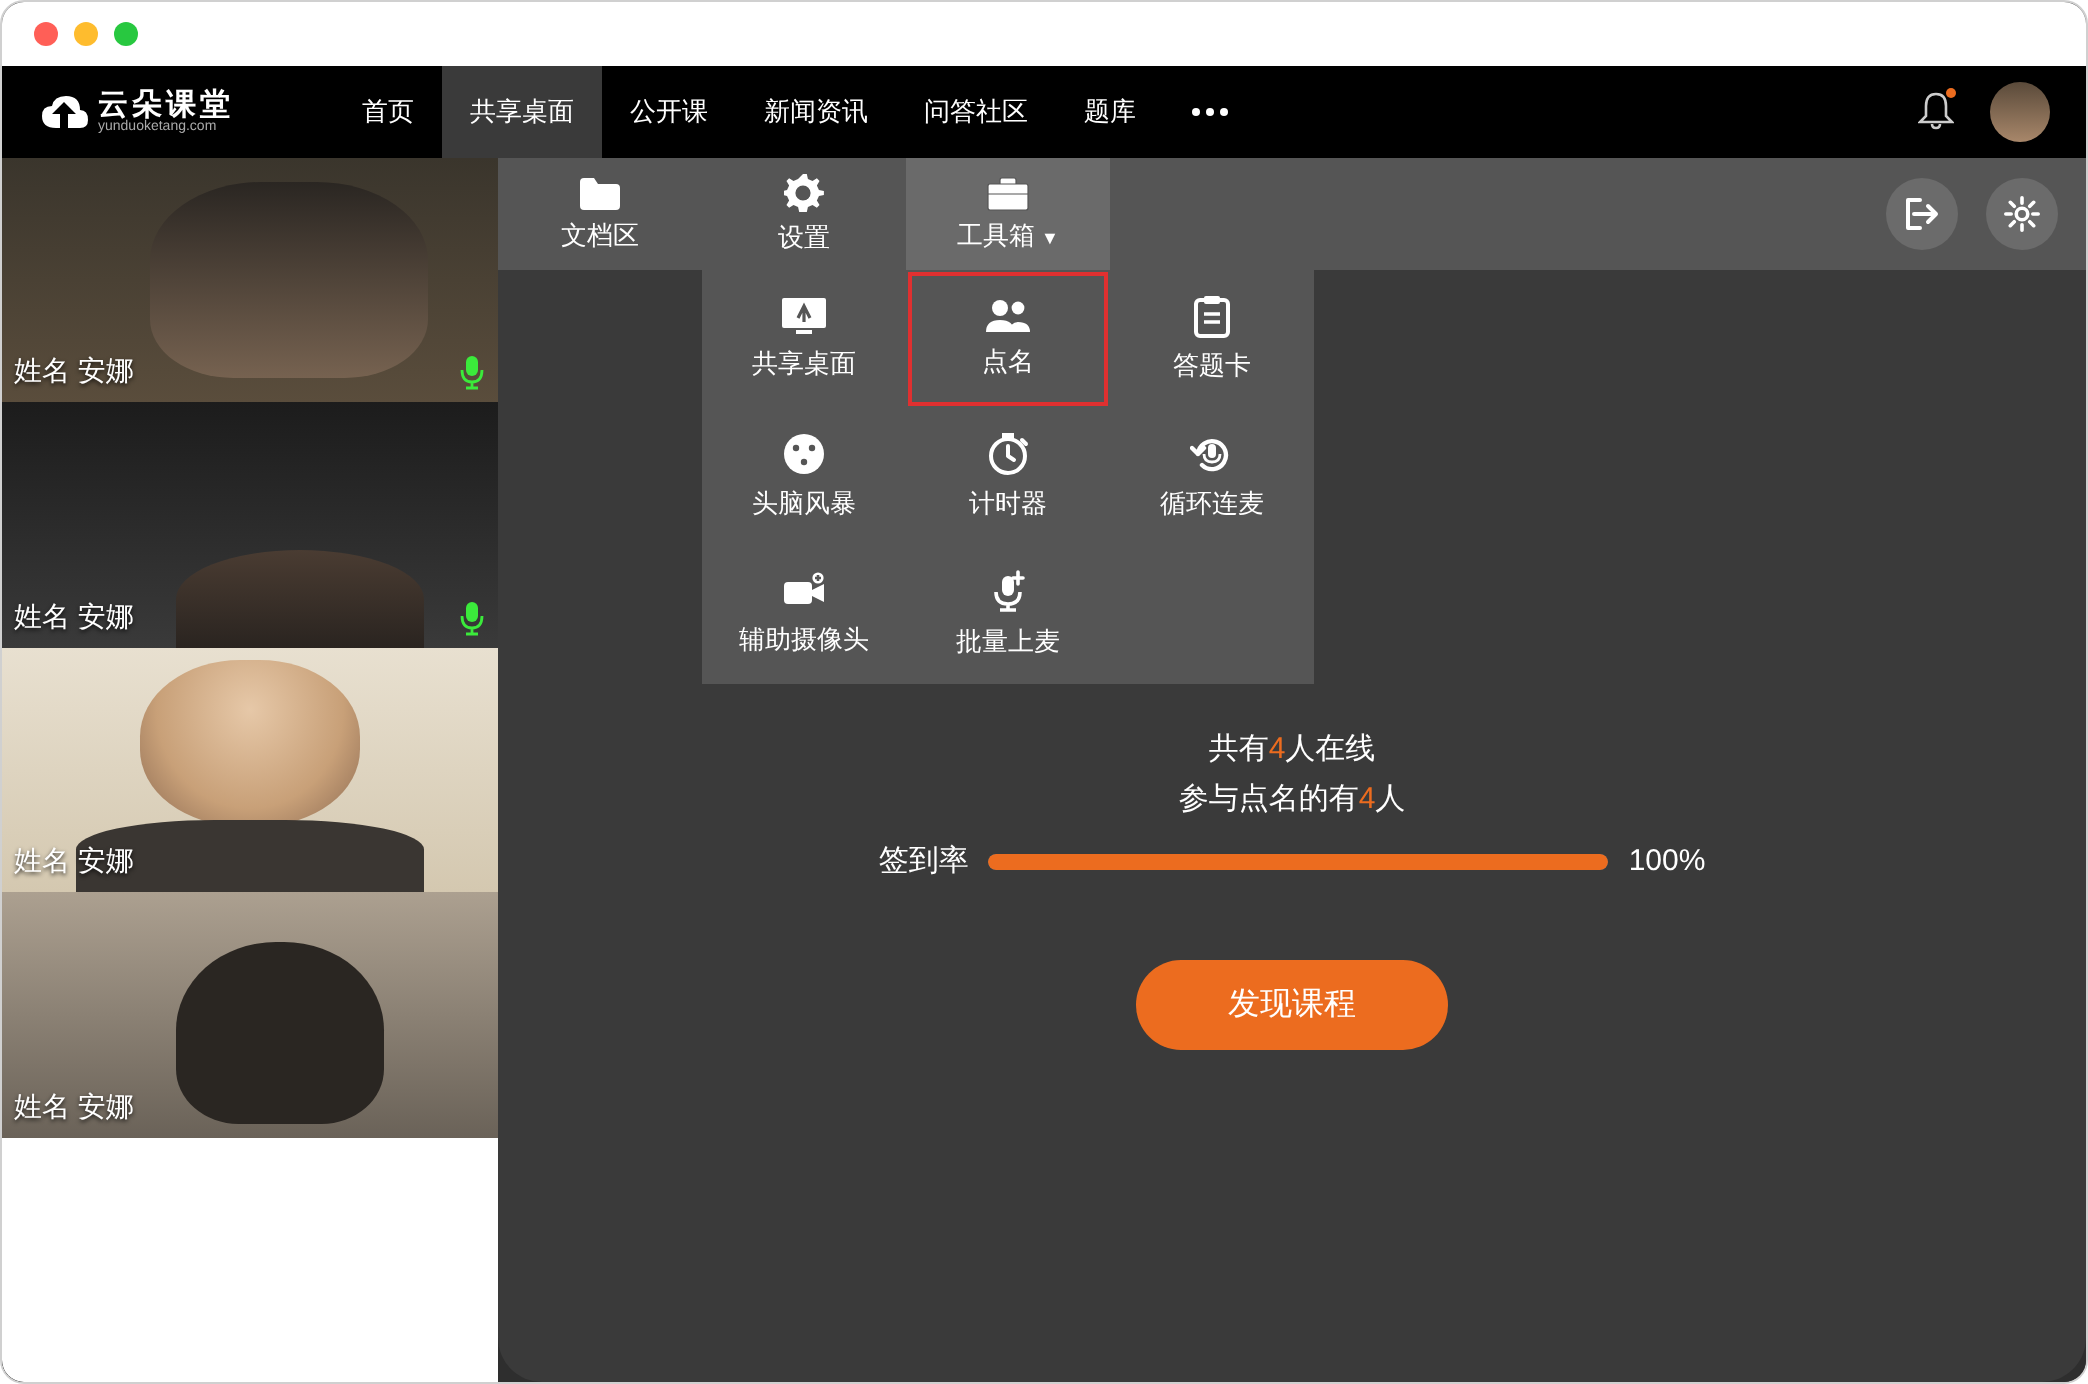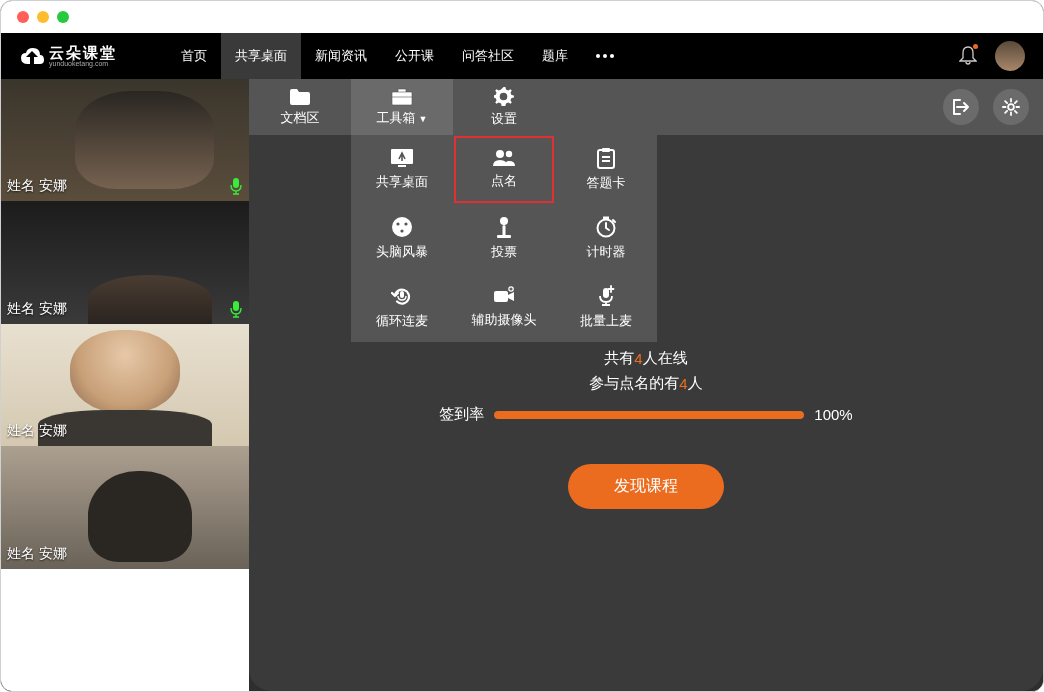--- a/index.html
+++ b/index.html
@@ -181,21 +181,21 @@
       gap: 5px;
       padding: 12px 4px;
       cursor: pointer;
     }
     .dd-item.highlighted {
       outline: 2px solid #e03030;
       outline-offset: -3px;
     }
     .stats-area {
       position: absolute;
-      top: 270px;
+      top: 286px;
       left: 0; right: 0;
       color: #fff;
       font-size: 15px;
       display: flex;
       flex-direction: column;
       align-items: center;
       gap: 6px;
     }
     .stats-line { display: flex; align-items: center; }
     .orange { color: #ec6c1f; }
@@ -238,22 +238,22 @@
             <path d="M9 18 Q2 18 2 12 Q2 7 7 7 Q8 2 14 2 Q21 2 21 9 Q25 9 25 14 Q25 18 21 18 L15 18 L15 11 L19 11 L13 5 L7 11 L11 11 L11 18 Z" fill="#fff"></path>
           </svg>
         <div class="logo-text">
           <span class="logo-main">云朵课堂</span>
           <span class="logo-sub">yunduoketang.com</span>
         </div>
       </div>
       <div class="nav-items">
         <div class="nav-item">首页</div>
         <div class="nav-item active">共享桌面</div>
+        <div class="nav-item">公开课</div>
         <div class="nav-item">新闻资讯</div>
-        <div class="nav-item">公开课</div>
         <div class="nav-item">问答社区</div>
         <div class="nav-item">题库</div>
         <div class="nav-more">
           <svg width="18" height="4" viewBox="0 0 18 4">
               <circle cx="2" cy="2" r="2" fill="#fff"></circle>
               <circle cx="9" cy="2" r="2" fill="#fff"></circle>
               <circle cx="16" cy="2" r="2" fill="#fff"></circle>
             </svg>
         </div>
       </div>
@@ -305,32 +305,32 @@
       </div>
 
       <div class="content">
         <div class="content-toolbar">
           <div class="tool-tab">
             <svg width="22" height="18" viewBox="0 0 22 18" class="icon-svg">
                 <path d="M1 3 Q1 1 3 1 L8 1 L10 4 L19 4 Q21 4 21 6 L21 15 Q21 17 19 17 L3 17 Q1 17 1 15 Z"></path>
               </svg>
             <span>文档区</span>
           </div>
-          <div class="tool-tab active">
-            <svg width="22" height="18" viewBox="0 0 22 18" class="icon-svg">
-                <path d="M7 4 L7 2 Q7 1 8 1 L14 1 Q15 1 15 2 L15 4 M2 4 L20 4 Q21 4 21 5 L21 16 Q21 17 20 17 L2 17 Q1 17 1 16 L1 5 Q1 4 2 4 Z M1 9 L21 9" fill="#fff" stroke="#555" stroke-width="0.6"></path>
-              </svg>
-            <span><span>工具箱</span><span class="caret">▼</span></span>
-          </div>
           <div class="tool-tab">
             <svg width="20" height="20" viewBox="0 0 20 20" class="icon-svg">
                 <path d="M10 6 A4 4 0 1 0 10 14 A4 4 0 1 0 10 6 M10 0 L12 0 L12.6 2.6 L15 3.7 L17.3 2.3 L18.7 3.7 L17.3 6 L18.4 8.4 L21 9 L21 11 L18.4 11.6 L17.3 14 L18.7 16.3 L17.3 17.7 L15 16.3 L12.6 17.4 L12 20 L8 20 L7.4 17.4 L5 16.3 L2.7 17.7 L1.3 16.3 L2.7 14 L1.6 11.6 L-1 11 L-1 9 L1.6 8.4 L2.7 6 L1.3 3.7 L2.7 2.3 L5 3.7 L7.4 2.6 Z" transform="translate(0,0) scale(0.95)" fill="#fff"></path>
                 <circle cx="10" cy="10" r="3" fill="#555"></circle>
               </svg>
             <span>设置</span>
+          </div>
+          <div class="tool-tab active">
+            <svg width="22" height="18" viewBox="0 0 22 18" class="icon-svg">
+                <path d="M7 4 L7 2 Q7 1 8 1 L14 1 Q15 1 15 2 L15 4 M2 4 L20 4 Q21 4 21 5 L21 16 Q21 17 20 17 L2 17 Q1 17 1 16 L1 5 Q1 4 2 4 Z M1 9 L21 9" fill="#fff" stroke="#555" stroke-width="0.6"></path>
+              </svg>
+            <span><span>工具箱</span><span class="caret">▼</span></span>
           </div>
           <div class="toolbar-right">
             <div class="round-btn">
               <svg width="18" height="16" viewBox="0 0 18 16">
                   <path d="M8 1 L2 1 L2 15 L8 15 M5 8 L16 8 M12 4 L16 8 L12 12" stroke="#fff" stroke-width="2" fill="none" stroke-linecap="round" stroke-linejoin="round"></path>
                 </svg>
             </div>
             <div class="round-btn">
               <svg width="18" height="18" viewBox="0 0 20 20">
                   <circle cx="10" cy="10" r="3.2" fill="none" stroke="#fff" stroke-width="2"></circle>
@@ -368,28 +368,20 @@
           <div class="dd-item">
             <svg width="22" height="22" viewBox="0 0 22 22" class="icon-svg">
                 <circle cx="11" cy="11" r="10" fill="#fff"></circle>
                 <circle cx="7" cy="8" r="1.6" fill="#555"></circle>
                 <circle cx="15" cy="8" r="1.6" fill="#555"></circle>
                 <circle cx="11" cy="15" r="1.6" fill="#555"></circle>
               </svg>
             <span>头脑风暴</span>
           </div>
           <div class="dd-item">
-            <svg width="18" height="22" viewBox="0 0 18 22" class="icon-svg">
-                <circle cx="9" cy="5" r="4" fill="#fff"></circle>
-                <rect x="7.5" y="9" width="3" height="12" rx="1.5" fill="#fff"></rect>
-                <rect x="2" y="19" width="14" height="3" rx="1" fill="#fff"></rect>
-              </svg>
-            <span>投票</span>
-          </div>
-          <div class="dd-item">
             <svg width="22" height="22" viewBox="0 0 22 22" class="icon-svg">
                 <circle cx="11" cy="12" r="8.5" fill="none" stroke="#fff" stroke-width="2"></circle>
                 <path d="M11 12 L11 7 M11 12 L14 14" stroke="#fff" stroke-width="2" stroke-linecap="round"></path>
                 <rect x="8" y="0.5" width="6" height="2.5" fill="#fff"></rect>
                 <path d="M18 4 L20 6" stroke="#fff" stroke-width="2" stroke-linecap="round"></path>
               </svg>
             <span>计时器</span>
           </div>
           <div class="dd-item">
             <svg width="22" height="22" viewBox="0 0 22 22" class="icon-svg">

